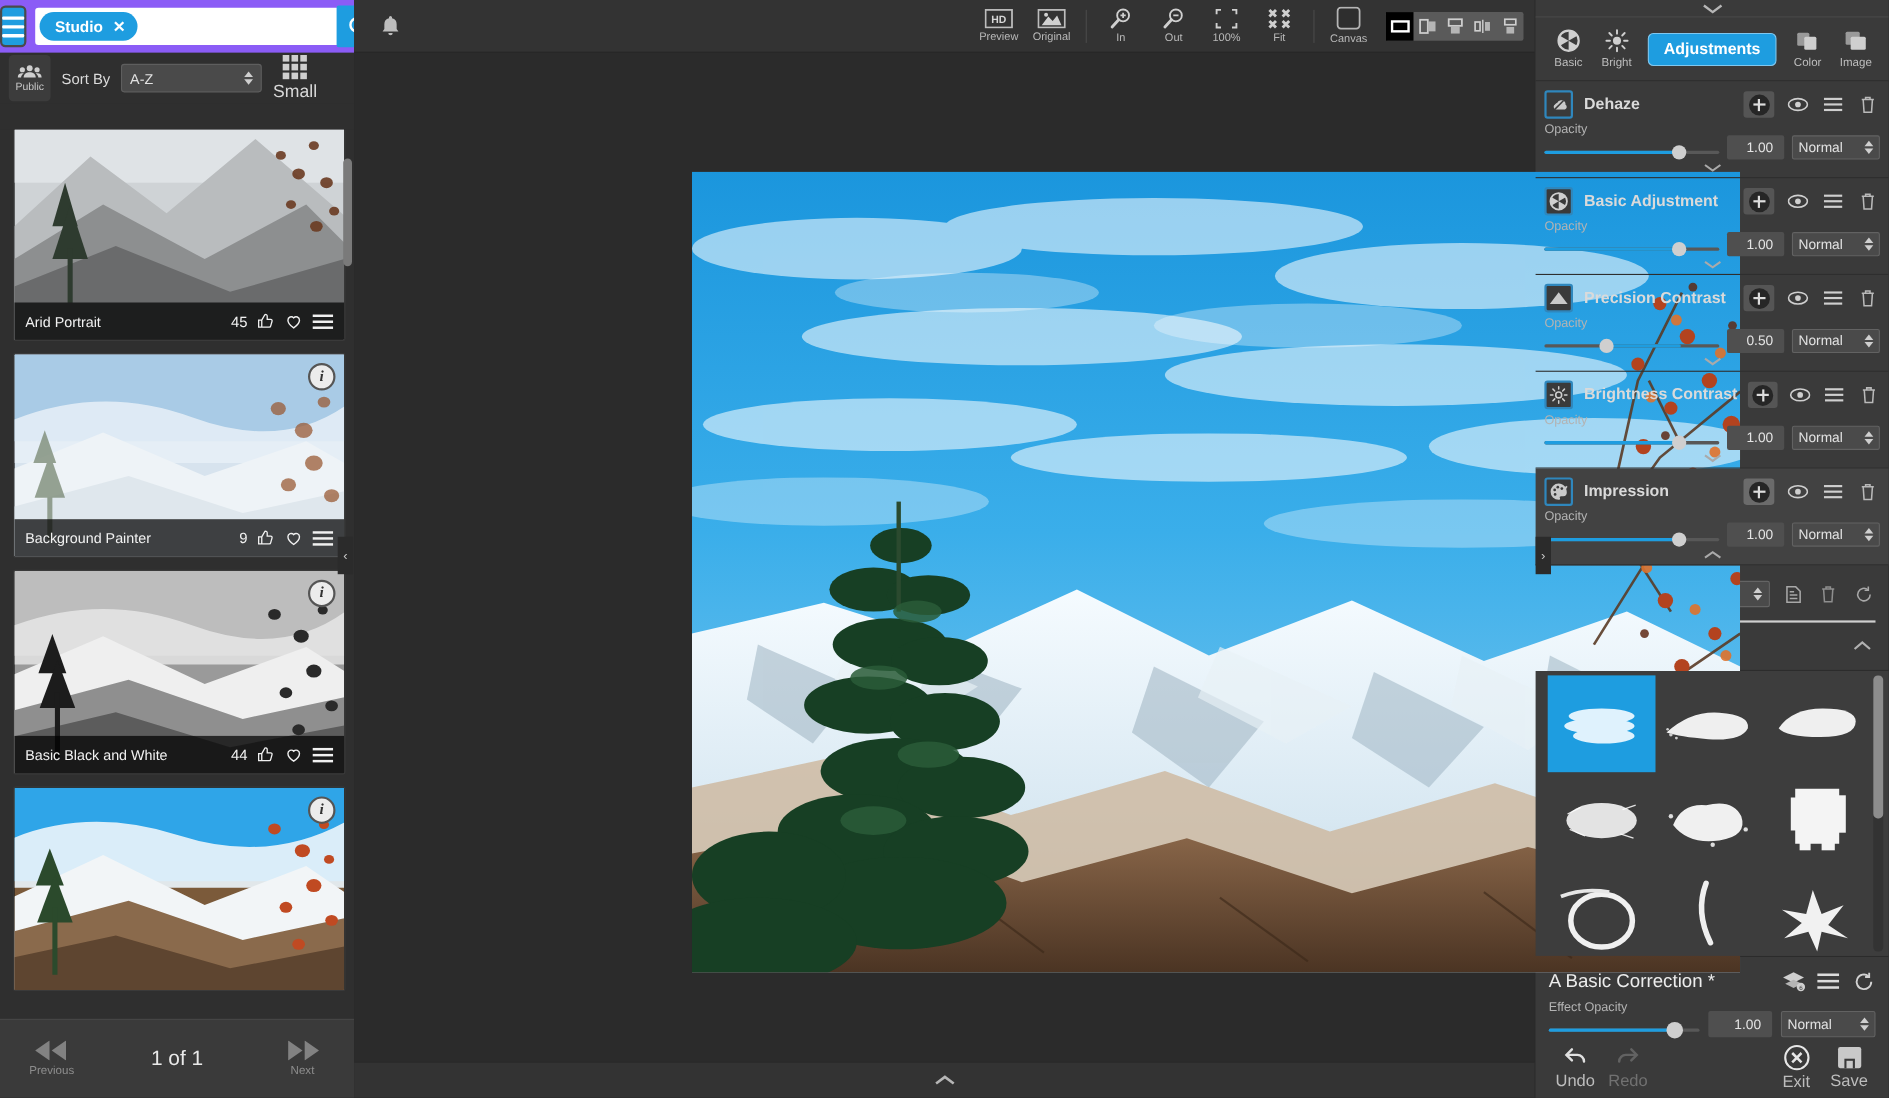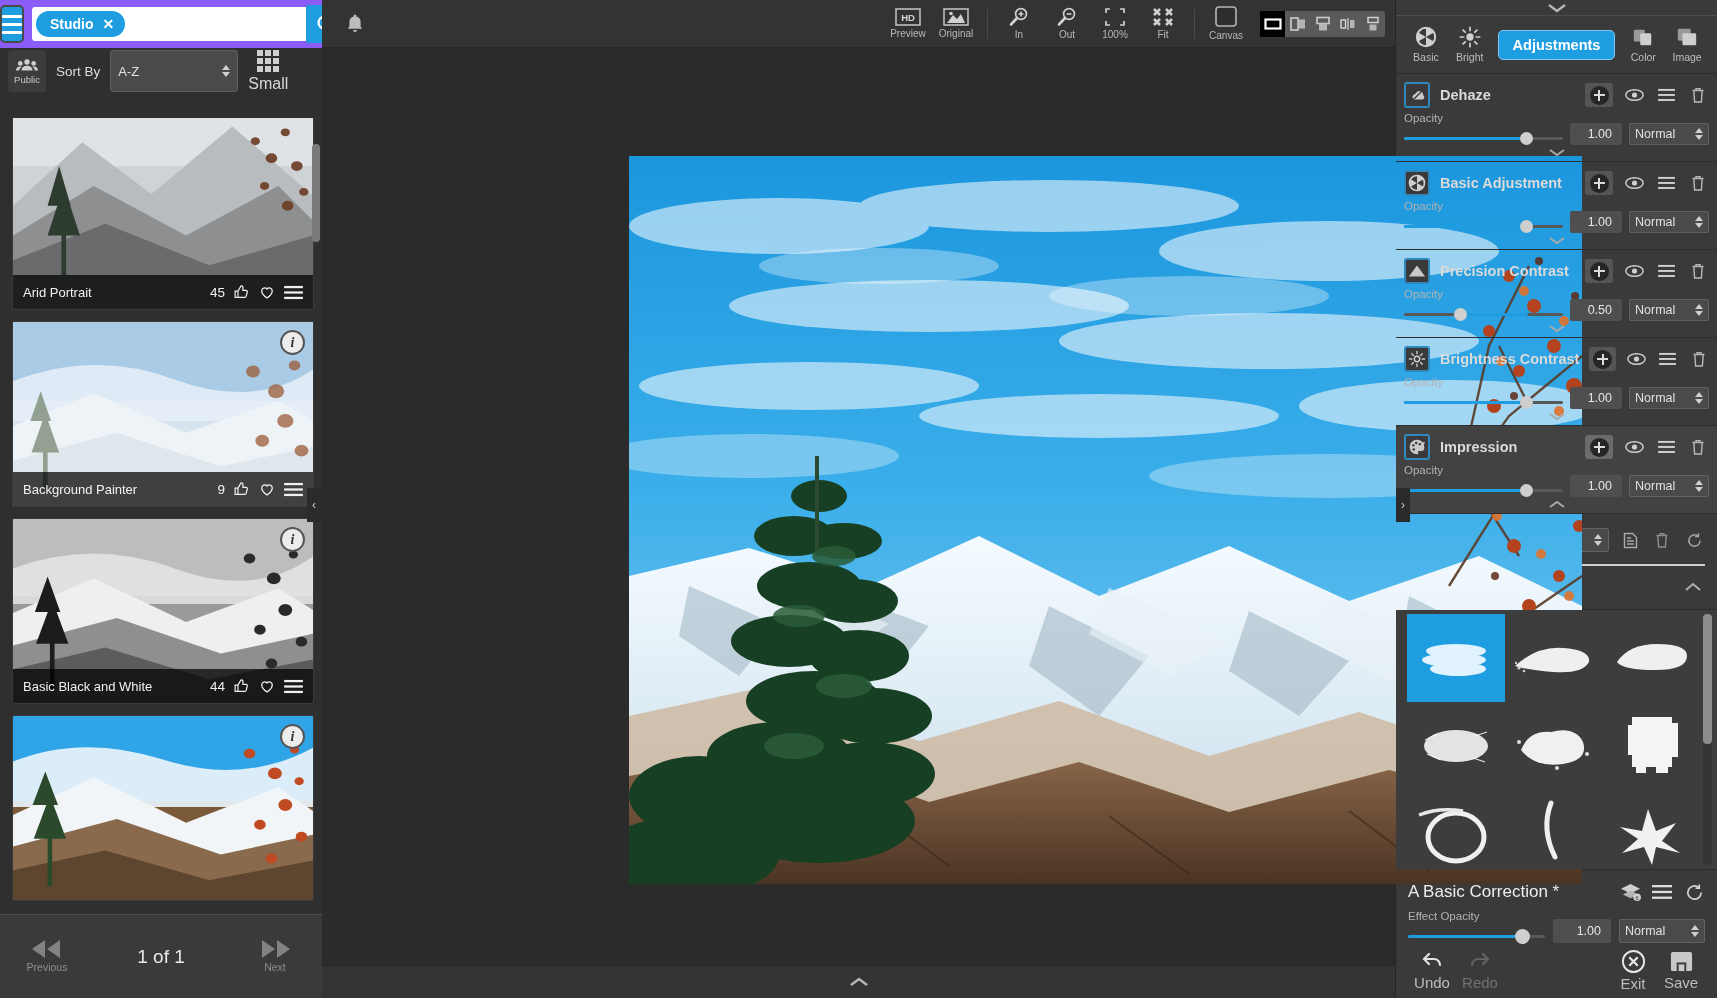--- a/index.html
+++ b/index.html
@@ -51,21 +51,21 @@
     background: #2f2f2f;
   }
   .icon-tile {
     width: 38px; height: 42px; background: #3c3c3c; border-radius: 4px;
     display:flex; flex-direction: column; align-items:center; justify-content:center;
     gap: 2px; cursor: pointer;
   }
   .icon-tile .lbl { font-size: 9.5px; color: #c9c9c9; }
   .sortby-lbl { font-size: 13.5px; color: #dcdcdc; }
   .select-box {
-    height: 42px; background: #4a4a4a; border: 1px solid #5e5e5e; border-radius: 3px;
+    height: 26px; background: #4a4a4a; border: 1px solid #5e5e5e; border-radius: 3px;
     display: flex; align-items: center; justify-content: space-between;
     padding: 0 7px; font-size: 13px; color: #e2e2e2; cursor: pointer; min-width: 128px;
   }
   .spinner { display:flex; flex-direction:column; gap:2px; align-items:center; }
   .spinner i { border-left:4px solid transparent; border-right:4px solid transparent; display:block; }
   .spinner .up { border-bottom: 5px solid #cfcfcf; }
   .spinner .dn { border-top: 5px solid #cfcfcf; }
   .grid-tile { width: 40px; display:flex;flex-direction:column;align-items:center;gap:3px;cursor:pointer; }
   .grid-dots { display:grid; grid-template-columns: repeat(3, 6px); gap:2px; }
   .grid-dots b { width:6px;height:6px;background:#cfcfcf;display:block; }
@@ -91,21 +91,21 @@
     position: absolute; top: 8px; right: 8px; width: 25px; height: 25px;
     border-radius: 50%; background: #ececec; color: #333; display:flex;
     align-items:center;justify-content:center; font-style: italic; font-weight:bold;
     font-size: 14px; font-family: "Liberation Serif", serif; cursor:pointer;
     border: 2px solid #555;
   }
   .scroll-track { position:absolute; right:2px; top:8px; width:8px; bottom:8px; }
   .scroll-thumb { position:absolute; top:18px; width:8px; height:98px; background:#7a7a7a; border-radius:4px; }
 
   .pager {
-    height: 84px; background: #3a3a3a; border-top: 1px solid #4a4a4a;
+    height: 72px; background: #3a3a3a; border-top: 1px solid #4a4a4a;
     display: flex; align-items: center; justify-content: space-between;
     padding: 0 18px;
   }
   .pager-btn { display:flex;flex-direction:column;align-items:center;gap:3px;cursor:pointer;opacity:.55; width:58px;}
   .pager-btn .t { font-size: 10.5px; color: #cfcfcf; }
   .pager-mid { font-size: 19px; color: #e9e9e9; }
 
   
   .center { flex: 1; display: flex; flex-direction: column; background: #2b2b2b; position: relative; min-width:0;}
   .center-top {

